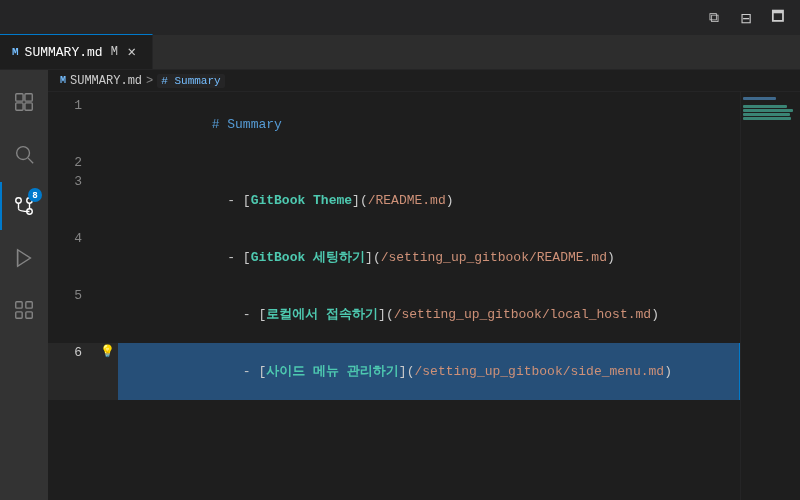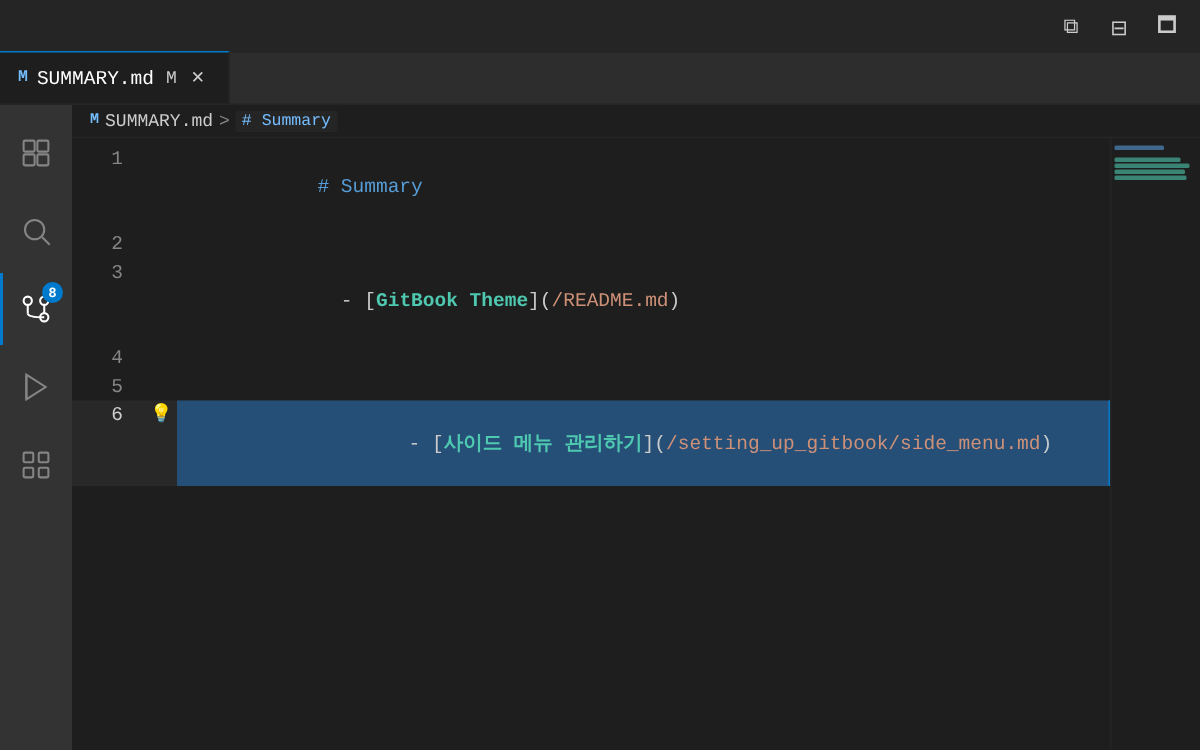--- a/index.html
+++ b/index.html
@@ -224,21 +224,20 @@
     .c-heading { color: #569cd6; }
     .c-dash { color: #cccccc; }
     .c-bracket { color: #cccccc; }
     .c-link-text { color: #4ec9b0; font-weight: bold; }
     .c-link-url { color: #ce9178; font-family: Liberation Mono, monospace; }
 
     
     .selection-highlight {
       background: #264f78;
       border-right: 1px solid #007acc;
-      text-align: center;
     }
 
     
     .minimap {
       width: 60px;
       background: #1e1e1e;
       border-left: 1px solid #252526;
       flex-shrink: 0;
       position: relative;
       overflow: hidden;
@@ -349,25 +348,31 @@
           <span class="line-number">3</span>
           <span class="line-gutter"></span>
           <span class="line-content">
             <span class="c-dash">  - </span><span class="c-bracket">[</span><span class="c-link-text">GitBook Theme</span><span class="c-bracket">]</span><span class="c-bracket">(</span><span class="c-link-url">/README.md</span><span class="c-bracket">)</span>
           </span>
         </div>
 
         <div class="line">
           <span class="line-number">4</span>
           <span class="line-gutter"></span>
+          <span class="line-content">
+            <span class="c-dash">  - </span><span class="c-bracket">[</span><span class="c-link-text">GitBook 세팅하기</span><span class="c-bracket">]</span><span class="c-bracket">(</span><span class="c-link-url">/setting_up_gitbook/README.md</span><span class="c-bracket">)</span>
+          </span>
         </div>
 
         <div class="line">
           <span class="line-number">5</span>
           <span class="line-gutter"></span>
+          <span class="line-content">
+            <span class="c-dash">    - </span><span class="c-bracket">[</span><span class="c-link-text">로컬에서 접속하기</span><span class="c-bracket">]</span><span class="c-bracket">(</span><span class="c-link-url">/setting_up_gitbook/local_host.md</span><span class="c-bracket">)</span>
+          </span>
         </div>
 
         <div class="line active-line">
           <span class="line-number">6</span>
           <span class="line-gutter">
             <span class="bulb-icon">💡</span>
           </span>
           <span class="line-content selection-highlight">
             <span class="c-dash">    - </span><span class="c-bracket">[</span><span class="c-link-text">사이드 메뉴 관리하기</span><span class="c-bracket">]</span><span class="c-bracket">(</span><span class="c-link-url">/setting_up_gitbook/side_menu.md</span><span class="c-bracket">)</span>
           </span>

